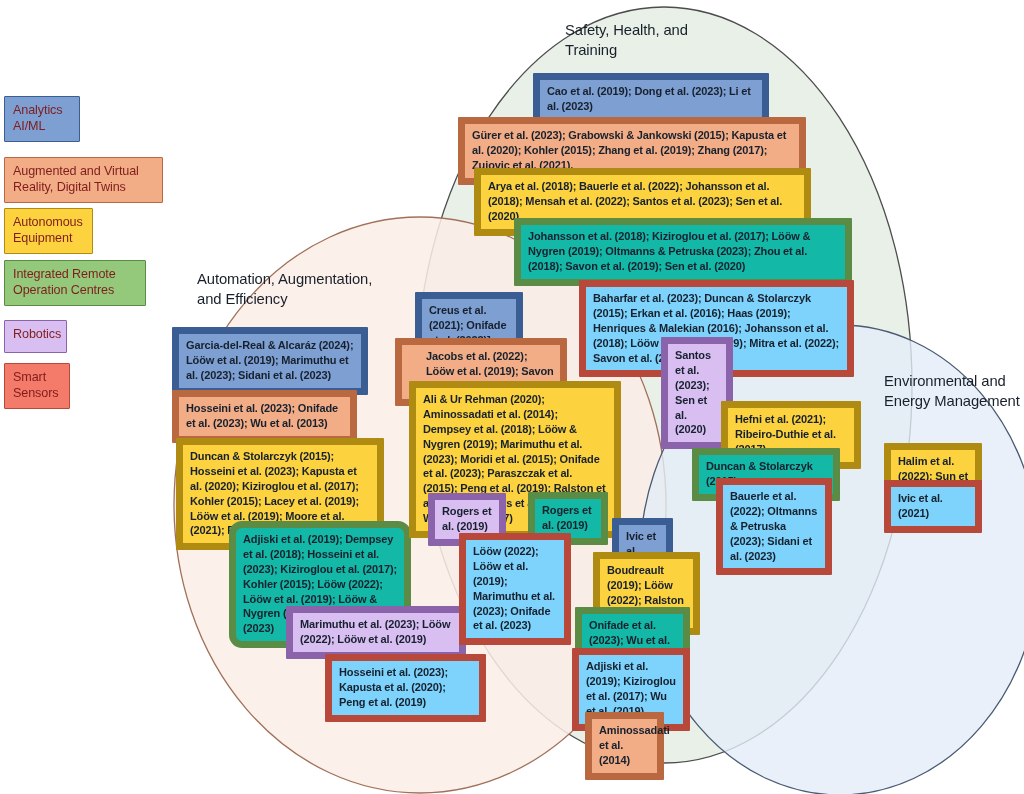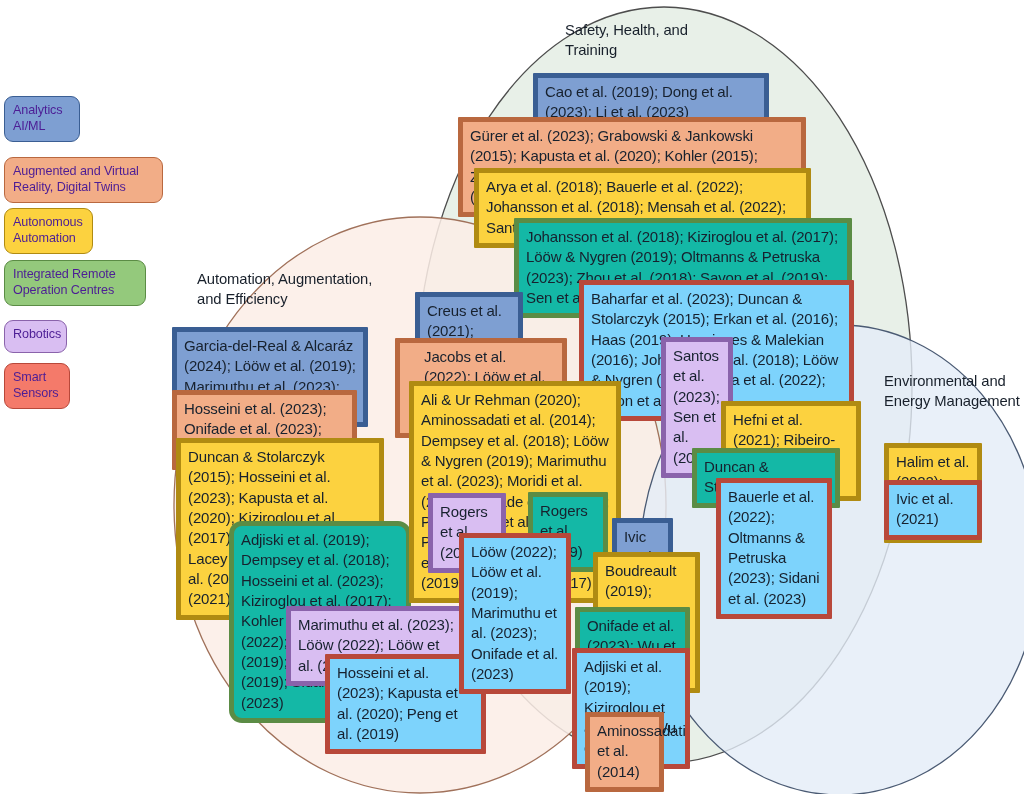--- a/index.html
+++ b/index.html
@@ -25,47 +25,48 @@
   #legend{
     position:absolute;
     left:4px;
     top:96px;
     width:170px;
   }
   .legend-item{
     position:absolute;
     box-sizing:border-box;
     border:1px solid #8a8a8a;
-    border-radius:9px;
+    border-radius:1px;
     padding:5px 8px 6px 8px;
     font-size:12.6px;
     line-height:1.30;
-    color:#4c1d95;
+    color:#7f1d1d;
     letter-spacing:-0.1px;
   }
   
   .venn-title{
     position:absolute;
     font-size:14.8px;
     line-height:1.38;
     color:#18202b;
     letter-spacing:-0.1px;
   }
   
   .cbox{
     position:absolute;
     box-sizing:border-box;
-    border:5px solid #6d28d9;
+    border:7px solid #6d28d9;
     border-radius:1px;
     padding:4px 6px 5px 7px;
-    font-size:15px;
+    font-size:11px;
     line-height:1.355;
     color:#17212e;
     letter-spacing:-0.12px;
     word-spacing:-0.2px;
+    font-weight:bold;
   }
   .cbox.blue   {background:#7e9fd2;border-color:#3a5e93;}
   .cbox.orange {background:#f2ad87;border-color:#b9683f;}
   .cbox.yellow {background:#fcd23f;border-color:#b08b12;}
   .cbox.green  {background:#14b8a6;border-color:#5b8c45;}
   .cbox.purple {background:#d9bef2;border-color:#8a63ab;}
   .cbox.red    {background:#7dd3fc;border-color:#b8483a;}
 
   .legend-item.blue   {background:#7e9fd2;border-color:#3a5e93;}
   .legend-item.orange {background:#f2ad87;border-color:#b9683f;}
@@ -91,21 +92,21 @@
 
       <ellipse cx="420" cy="505" rx="246" ry="288" fill="#fbeee6" fill-opacity="0.86" stroke="#a0715a" stroke-width="1.3"></ellipse>
 
       <ellipse cx="840" cy="560" rx="200" ry="235" fill="#e3ecf7" fill-opacity="0.80" stroke="#4a5a73" stroke-width="1.3"></ellipse>
     </g>
   </svg>
 
   <div id="legend" style="left: 0px; top: 0px; width: 200px; height: 1px;">
       <div class="legend-item blue" style="left: 4px; top: 96px; width: 76px; min-height: 42px;">Analytics AI/ML</div>
       <div class="legend-item orange" style="left: 4px; top: 157px; width: 159px; min-height: 42px;">Augmented and Virtual Reality, Digital Twins</div>
-      <div class="legend-item yellow" style="left: 4px; top: 208px; width: 89px; min-height: 42px;">Autonomous Automation</div>
+      <div class="legend-item yellow" style="left: 4px; top: 208px; width: 89px; min-height: 42px;">Autonomous Equipment</div>
       <div class="legend-item green" style="left: 4px; top: 260px; width: 142px; min-height: 42px;">Integrated Remote Operation Centres</div>
       <div class="legend-item purple" style="left: 4px; top: 320px; width: 63px; min-height: 33px;">Robotics</div>
       <div class="legend-item red" style="left: 4px; top: 363px; width: 66px; min-height: 42px;">Smart Sensors</div>
     </div>
 
   <div id="titles">
       <div class="venn-title" style="left: 565px; top: 20px; max-width: 150px;">Safety, Health, and Training</div>
       <div class="venn-title" style="left: 197px; top: 269px; max-width: 200px;">Automation, Augmentation, and Efficiency</div>
       <div class="venn-title" style="left: 884px; top: 371px; max-width: 145px;">Environmental and Energy Management</div>
     </div>

